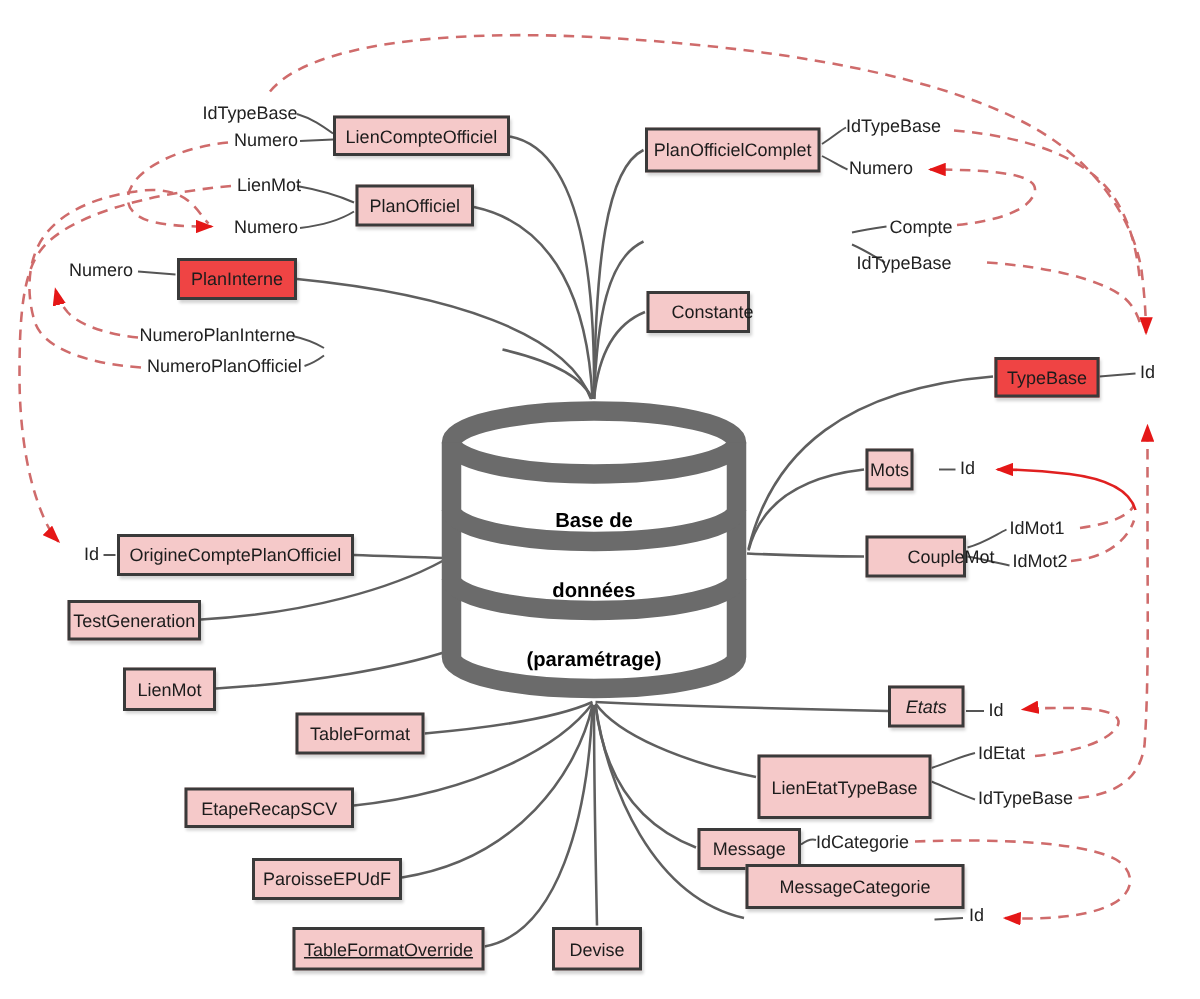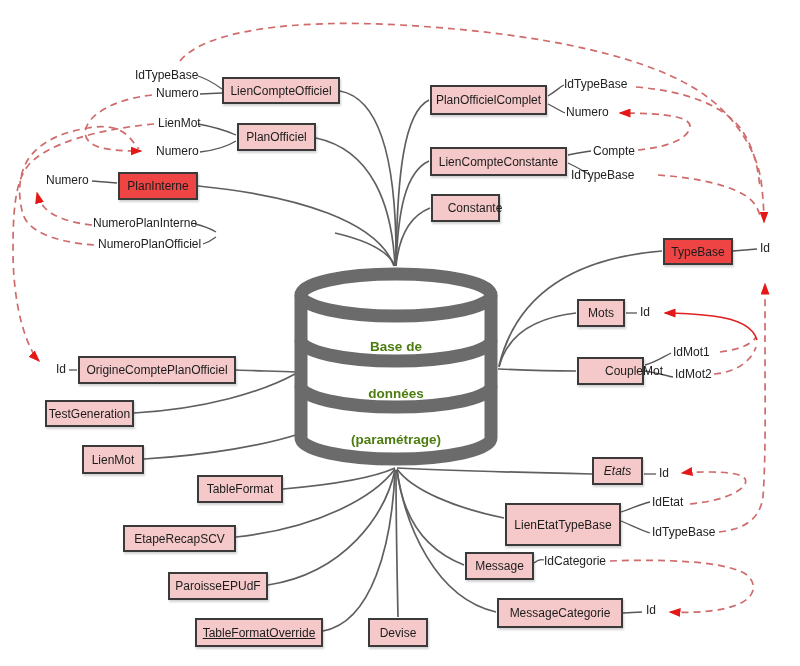--- a/index.html
+++ b/index.html
@@ -13,21 +13,21 @@
     background:#f5c9c9;border:2px solid #3a3a3a;box-sizing:border-box;
     font-size:12px;color:#1c1c1c;white-space:nowrap;
     box-shadow:1px 2px 2px rgba(0,0,0,0.18);
   }
   .ebox.white{background:#ef4444;}
   .flabel{
     position:absolute;font-size:12px;color:#222;white-space:nowrap;line-height:13px;
   }
   .dbtext{
     position:absolute;width:190px;left:301px;text-align:center;
-    font-size:13.5px;font-weight:bold;color:#4d7c0f;white-space:nowrap;
+    font-size:13.5px;font-weight:bold;color:#000000;white-space:nowrap;
   }
 </style>
 </head>
 <body>
 
 <div id="canvas">
 
   <svg id="wires" width="800" height="666" viewBox="0 0 800 666">
     <defs>
       <marker id="arr" markerUnits="userSpaceOnUse" markerWidth="12" markerHeight="9" refX="10.5" refY="4.5" orient="auto">
@@ -114,37 +114,36 @@
   </svg>
 
   <div class="dbtext" style="top:339px;">Base de</div>
   <div class="dbtext" style="top:386px;">données</div>
   <div class="dbtext" style="top:432px;">(paramétrage)</div>
 
   <div class="ebox" style="left:222px;top:77px;width:118px;height:27px;">LienCompteOfficiel</div>
   <div class="ebox" style="left:237px;top:123px;width:79px;height:28px;">PlanOfficiel</div>
   <div class="ebox white" style="left:118px;top:172px;width:80px;height:28px;">PlanInterne</div>
   <div class="ebox" style="left:430px;top:85px;width:117px;height:30px;">PlanOfficielComplet</div>
-  <div class="ebox" style="left:430px;top:147px;width:137px;height:29px;">LienCompteConstante</div>
   <div class="ebox" style="left:431px;top:194px;width:69px;height:28px;padding-left:19px;">Constante</div>
   <div class="ebox white" style="left:663px;top:238px;width:70px;height:27px;">TypeBase</div>
-  <div class="ebox" style="left:577px;top:299px;width:48px;height:28px;">Mots</div>
+  <div class="ebox" style="left:577px;top:299px;width:32px;height:28px;">Mots</div>
   <div class="ebox" style="left:577px;top:357px;width:67px;height:28px;padding-left:47px;">CoupleMot</div>
   <div class="ebox" style="left:78px;top:356px;width:158px;height:28px;">OrigineComptePlanOfficiel</div>
   <div class="ebox" style="left:45px;top:400px;width:89px;height:27px;">TestGeneration</div>
   <div class="ebox" style="left:82px;top:445px;width:62px;height:29px;">LienMot</div>
   <div class="ebox" style="left:197px;top:475px;width:86px;height:28px;">TableFormat</div>
   <div class="ebox" style="left:123px;top:525px;width:113px;height:27px;">EtapeRecapSCV</div>
   <div class="ebox" style="left:168px;top:572px;width:100px;height:28px;">ParoisseEPUdF</div>
   <div class="ebox" style="left:195px;top:618px;width:128px;height:29px;text-decoration:underline;">TableFormatOverride</div>
   <div class="ebox" style="left:368px;top:618px;width:60px;height:29px;">Devise</div>
   <div class="ebox" style="left:592px;top:457px;width:51px;height:28px;font-style:italic;">Etats</div>
   <div class="ebox" style="left:505px;top:503px;width:116px;height:43px;">LienEtatTypeBase</div>
   <div class="ebox" style="left:465px;top:552px;width:69px;height:28px;">Message</div>
-  <div class="ebox" style="left:497px;top:598px;width:126px;height:30px;">MessageCategorie</div>
+  <div class="ebox" style="left:497px;top:576px;width:146px;height:30px;">MessageCategorie</div>
 
   <div class="flabel" style="left:135px;top:69px;">IdTypeBase</div>
   <div class="flabel" style="left:156px;top:87px;">Numero</div>
   <div class="flabel" style="left:158px;top:117px;">LienMot</div>
   <div class="flabel" style="left:156px;top:145px;">Numero</div>
   <div class="flabel" style="left:46px;top:174px;">Numero</div>
   <div class="flabel" style="left:93px;top:217px;">NumeroPlanInterne</div>
   <div class="flabel" style="left:98px;top:238px;">NumeroPlanOfficiel</div>
   <div class="flabel" style="left:564px;top:78px;">IdTypeBase</div>
   <div class="flabel" style="left:566px;top:106px;">Numero</div>

